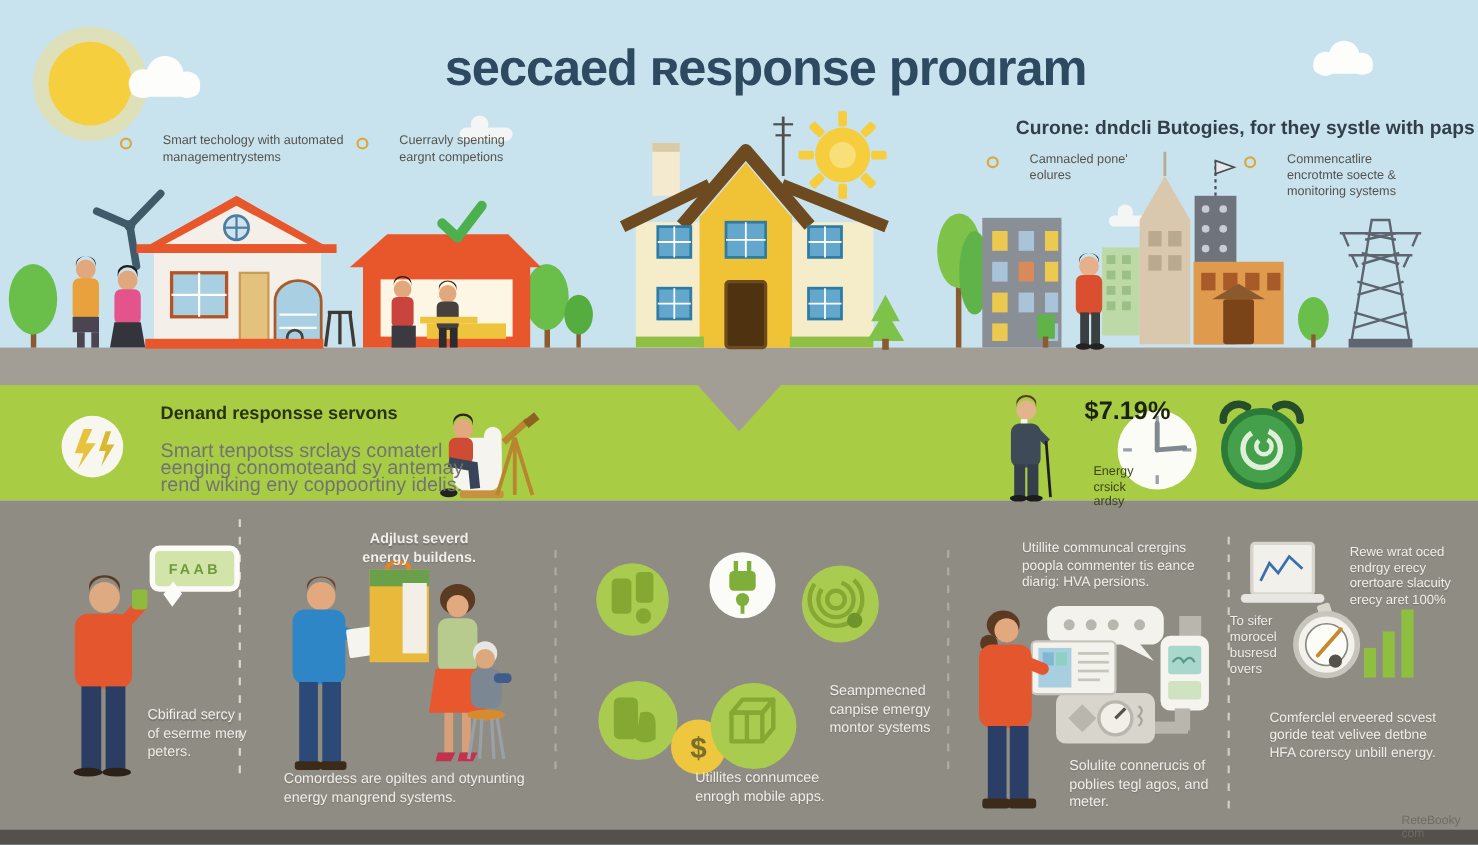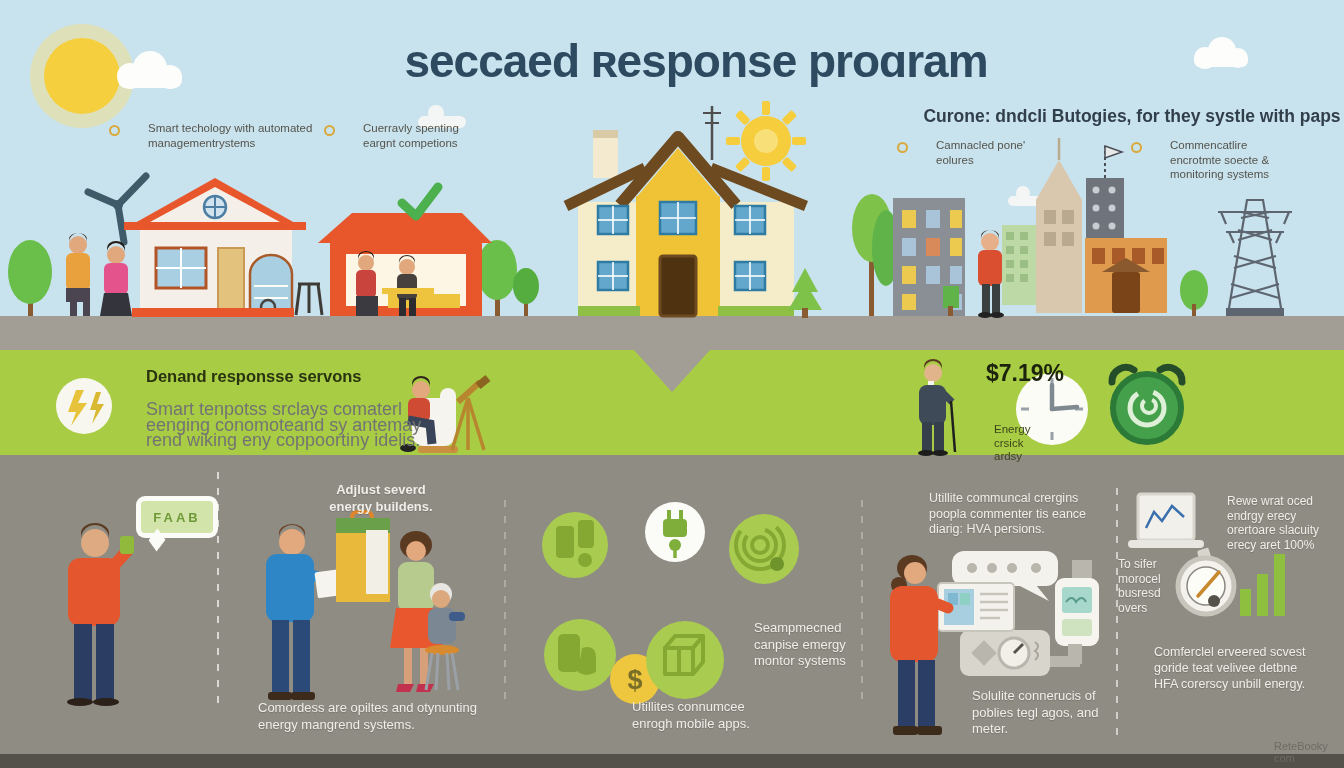--- a/index.html
+++ b/index.html
@@ -565,20 +565,23 @@
 rend wiking eny coppoortiny idelis.</div>
   <div class="txt gb-stat">$7.19%</div>
   <div class="txt gb-stat-sub">Energy
 crsick
 ardsy</div>
 
   <div class="bubble">
     <div class="bubble-inner">FAAB</div>
   </div>
   <div class="bubble-tail"></div>
+  <div class="txt white-txt" style="left:110px;top:642px;width:110px;">Cbifirad sercy
+of eserme mery
+peters.</div>
 
   <div class="txt white-txt s2-heading">Adjlust severd
 energy buildens.</div>
   <div class="txt white-txt" style="left:234px;top:700px;width:250px;">Comordess are opiltes and otynunting
 energy mangrend systems.</div>
 
   <div class="txt white-txt" style="left:718px;top:620px;width:120px;margin-left:12px;">Seampmecned
 canpise emergy
 montor systems</div>
   <div class="txt white-txt" style="left:608px;top:699px;width:160px;">Utillites connumcee

